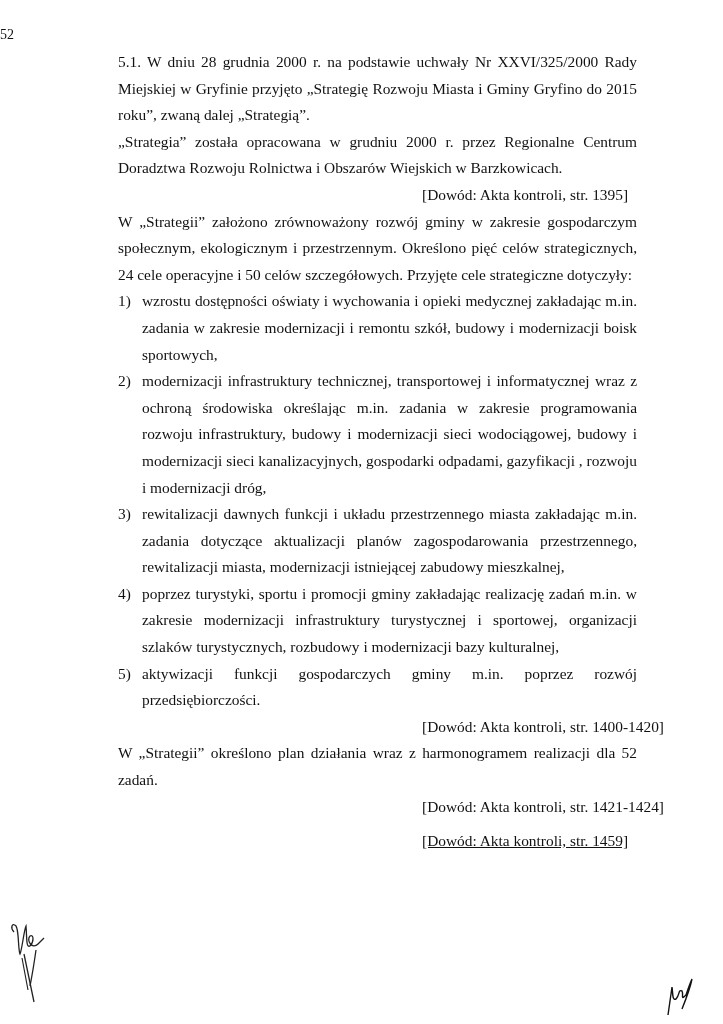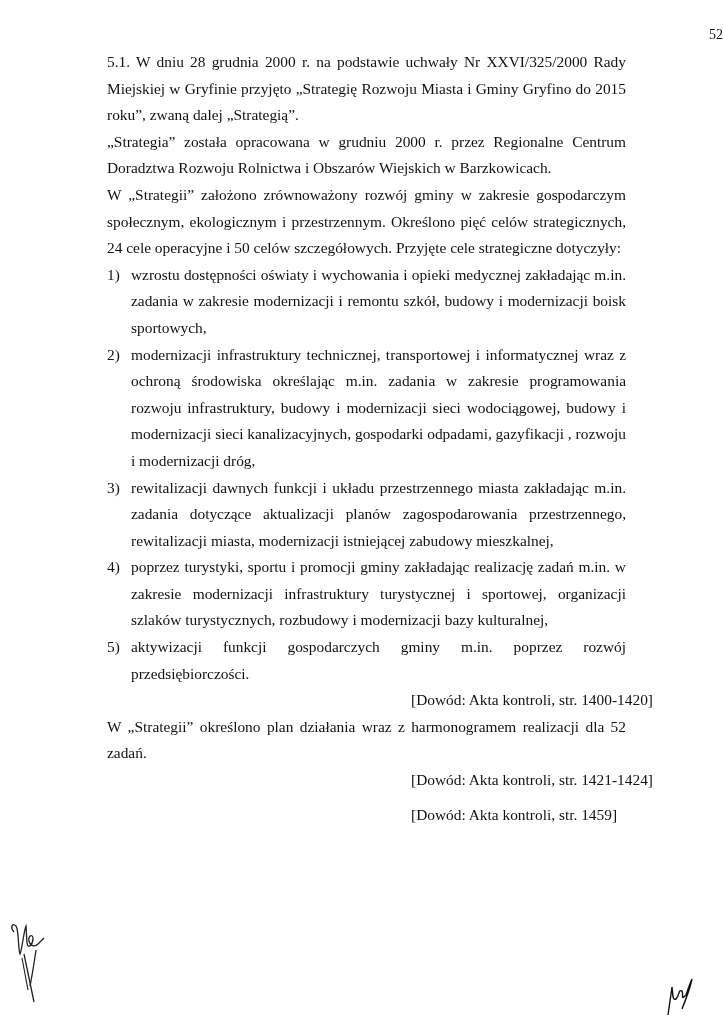--- a/index.html
+++ b/index.html
@@ -1,34 +1,35 @@
 <!DOCTYPE html>
 <html><head>
 <meta charset="utf-8">
 <style>
   html, body { margin: 0; padding: 0; background: #ffffff; }
   body { width: 723px; height: 1024px; position: relative; overflow: hidden;
          font-family: "Liberation Serif", "DejaVu Serif", serif; color: #111; }
-  .page-number { position: absolute; top: 27px; left: 0; width: 723px; text-align: right; font-size: 14px; }
-  .content { position: absolute; top: 49px; left: 107px; width: 519px; font-size: 15.4px; line-height: 26.6px; }
+  .page-number { position: absolute; top: 27px; left: 0; width: 723px; text-align: left; font-size: 14px; }
+  .content { position: absolute; top: 49px; left: 118px; width: 519px; font-size: 15.4px; line-height: 26.6px; }
   .para { margin: 0; text-align: justify; }
   .evidence { margin: 0; padding-left: 304px; white-space: nowrap; }
   .list-item { display: flex; margin: 0; }
   .li-num { flex: 0 0 24px; }
   .li-text { flex: 1; text-align: justify; }
   .sig { position: absolute; }
 </style>
 </head>
 <body>
 
 <div class="page-number">52</div>
 
 <div class="content">
   <p class="para">5.1. W dniu 28 grudnia 2000 r. na podstawie uchwały Nr XXVI/325/2000 Rady Miejskiej w Gryfinie przyjęto „Strategię Rozwoju Miasta i Gminy Gryfino do 2015 roku”, zwaną dalej „Strategią”.</p>
   <p class="para">„Strategia” została opracowana w grudniu 2000 r. przez Regionalne Centrum Doradztwa Rozwoju Rolnictwa i Obszarów Wiejskich w Barzkowicach.</p>
+  <p class="evidence">[Dowód: Akta kontroli, str. 1395]</p>
   <p class="para">W „Strategii” założono zrównoważony rozwój gminy w zakresie gospodarczym społecznym, ekologicznym i przestrzennym. Określono pięć celów strategicznych, 24 cele operacyjne i 50 celów szczegółowych. Przyjęte cele strategiczne dotyczyły:</p>
 
   <div>
     <div class="list-item">
       <span class="li-num">1)</span>
       <span class="li-text">wzrostu dostępności oświaty i wychowania i opieki medycznej zakładając m.in. zadania w zakresie modernizacji i remontu szkół, budowy i modernizacji boisk sportowych,</span>
     </div>
     <div class="list-item">
       <span class="li-num">2)</span>
       <span class="li-text">modernizacji infrastruktury technicznej, transportowej i informatycznej wraz z ochroną środowiska określając m.in. zadania w zakresie programowania rozwoju infrastruktury, budowy i modernizacji sieci wodociągowej, budowy i modernizacji sieci kanalizacyjnych, gospodarki odpadami, gazyfikacji , rozwoju i modernizacji dróg,</span>
@@ -43,21 +44,21 @@
     </div>
     <div class="list-item">
       <span class="li-num">5)</span>
       <span class="li-text">aktywizacji funkcji gospodarczych gminy m.in. poprzez rozwój przedsiębiorczości.</span>
     </div>
   </div>
 
   <p class="evidence">[Dowód: Akta kontroli, str.  1400-1420]</p>
   <p class="para">W „Strategii” określono plan działania wraz z harmonogramem realizacji dla 52 zadań.</p>
   <p class="evidence">[Dowód: Akta kontroli, str. 1421-1424]</p>
-  <p class="evidence" style="margin-top:8px;">[Dowód: Akta kontroli, str. 1459]</p>
+  <p class="evidence" style="margin-top:8px;text-decoration:underline;">[Dowód: Akta kontroli, str. 1459]</p>
 </div>
 
 <svg class="sig" style="left:8px; top:920px;" width="50" height="100" viewBox="0 0 50 100">
   <path d="M6 12 C2 8, 4 2, 8 6 C11 10, 10 30, 12 34 C14 30, 16 10, 18 6 C19 18, 18 28, 22 26 C26 22, 26 14, 22 16 C18 20, 24 30, 30 24 C32 22, 34 20, 36 18" stroke="#222" stroke-width="1.3" fill="none"></path>
   <path d="M16 34 L26 82" stroke="#222" stroke-width="1.3" fill="none"></path>
   <path d="M28 30 C26 44, 24 56, 22 66" stroke="#222" stroke-width="1.3" fill="none"></path>
   <path d="M14 38 L20 70" stroke="#222" stroke-width="1.1" fill="none"></path>
 </svg>
 
 <svg class="sig" style="left:660px; top:975px;" width="40" height="48" viewBox="0 0 40 48">

